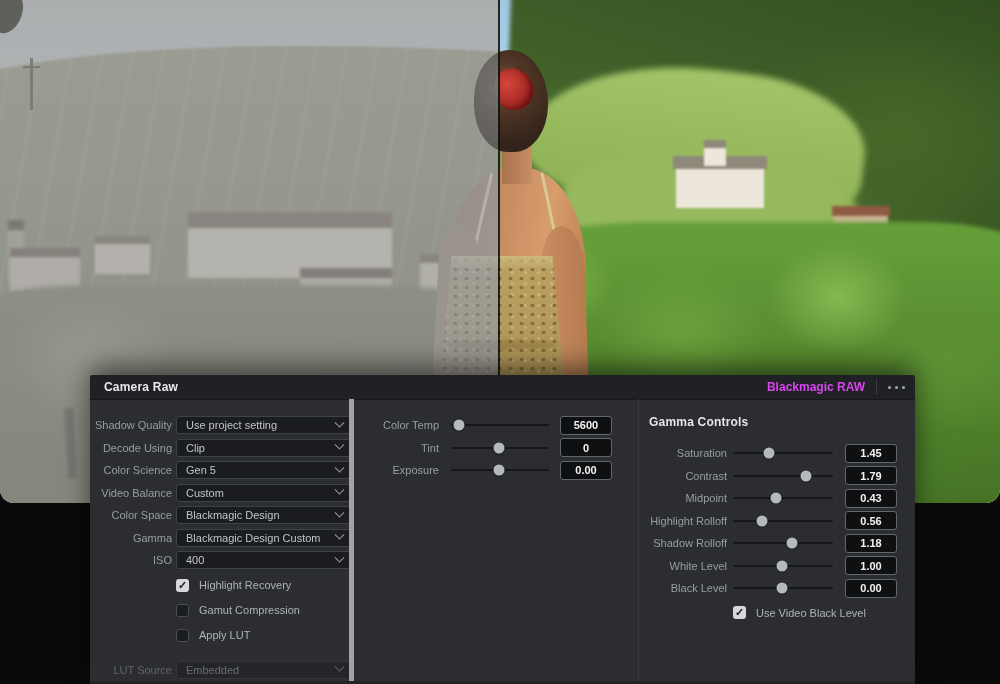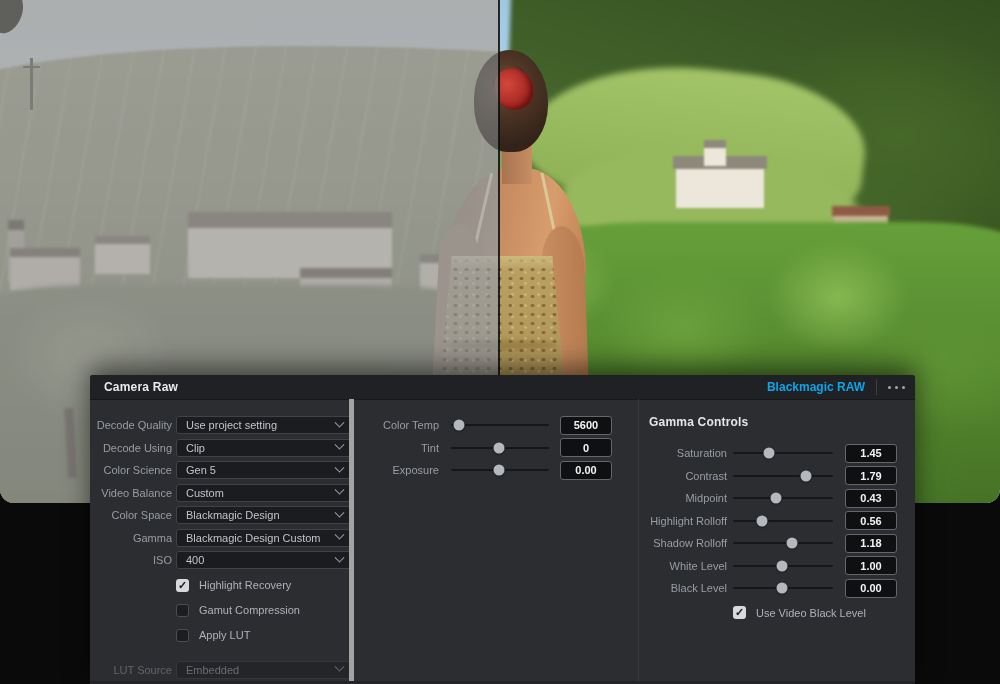--- a/index.html
+++ b/index.html
@@ -107,21 +107,21 @@
   .split{position:absolute;left:498px;top:0;width:2px;height:503px;background:rgba(10,10,10,.85);}
 
   
   .panel{position:absolute;left:90px;top:375px;width:825px;height:309px;background:#2b2d31;
          border-radius:3px 3px 0 0;box-shadow:0 -8px 26px rgba(0,0,0,.55);color:#c6cacf;font-size:11px;}
   .phead{position:absolute;left:0;top:0;right:0;height:24px;background:#1f2124;
          border-bottom:1px solid #17181a;border-radius:3px 3px 0 0;
          display:flex;align-items:center;justify-content:space-between;}
   .ptitle{font-weight:bold;font-size:12px;color:#e9eaec;padding-left:14px;letter-spacing:.2px;}
   .phead-right{display:flex;align-items:center;height:100%;}
-  .ptype{font-weight:bold;font-size:12px;color:#0ea5e9;}
+  .ptype{font-weight:bold;font-size:12px;color:#d946ef;}
   .vsep{width:1px;height:16px;background:#3c3e43;margin:0 9px 0 11px;}
   .dots{display:flex;gap:4px;align-items:center;padding:6px 10px 6px 2px;cursor:pointer;}
   .dots i{width:3px;height:3px;border-radius:50%;background:#a3a7ad;display:block;}
 
   .pcol{position:absolute;top:24px;bottom:0;}
   .col-left{left:0;width:271px;padding-top:15px;box-sizing:border-box;}
   .col-mid{left:259px;width:277px;padding-top:15px;box-sizing:border-box;border-left:5px solid #a3a3a3;}
   .col-right{left:548px;width:277px;padding-top:14px;box-sizing:border-box;border-left:1px solid #383a3f;}
 
   .frow{height:22.5px;display:flex;align-items:center;}
@@ -247,21 +247,21 @@
         <span class="dots">
             <i></i>
             <i></i>
             <i></i>
           </span>
       </div>
     </div>
 
     <div class="pcol col-left">
       <div class="frow">
-        <span class="flabel">Decode Quality</span>
+        <span class="flabel">Shadow Quality</span>
         <div class="dropdown">
           <span class="dval">Use project setting</span>
           <span class="chev"></span>
         </div>
       </div>
       <div class="frow">
         <span class="flabel">Decode Using</span>
         <div class="dropdown">
           <span class="dval">Clip</span>
           <span class="chev"></span>

